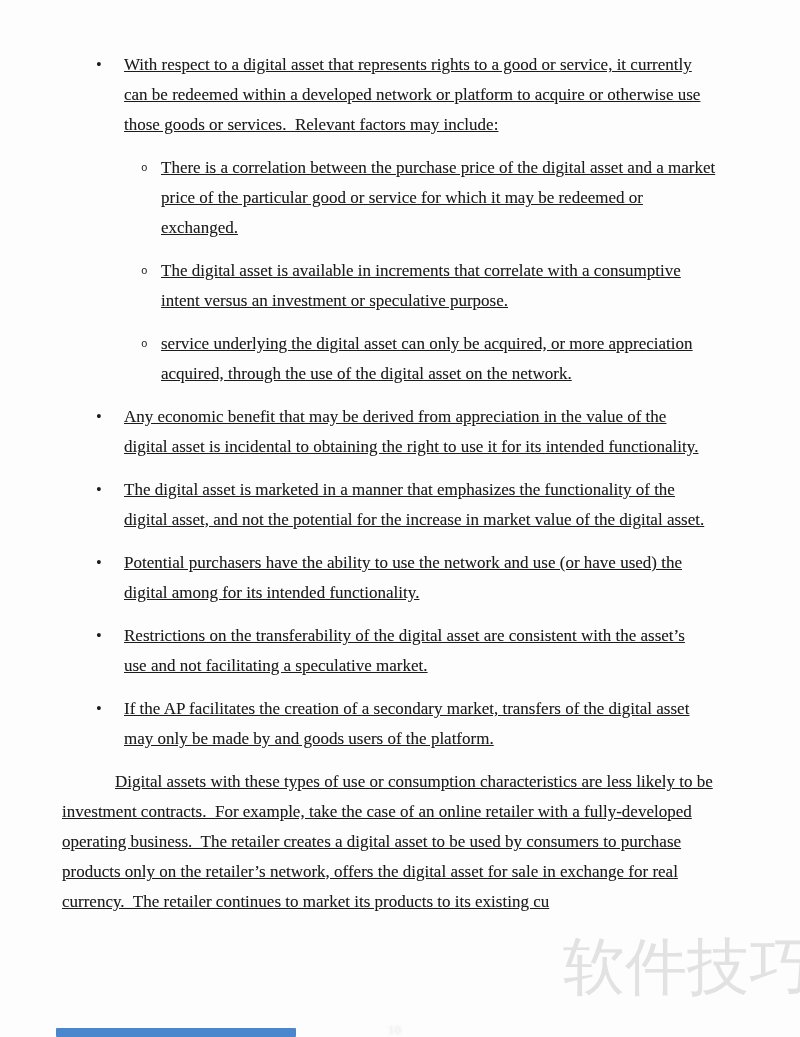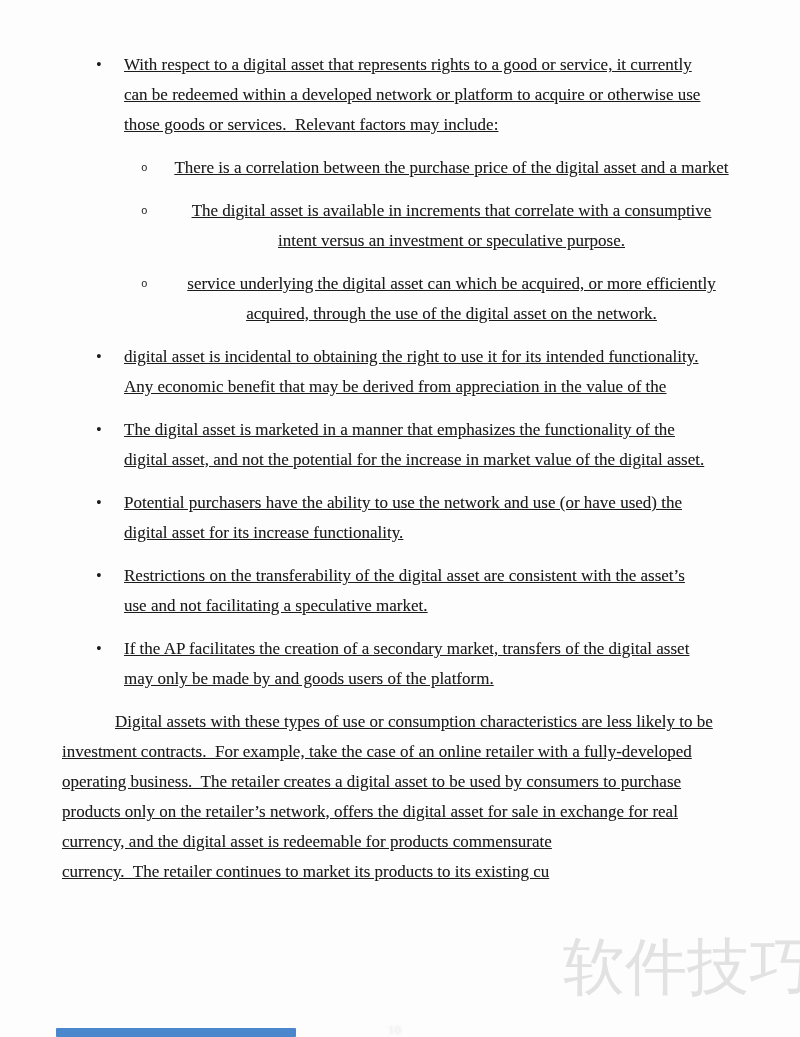--- a/index.html
+++ b/index.html
@@ -6,21 +6,21 @@
   body{width:800px;height:1037px;overflow:hidden;background:#fdfdfd;
        font-family:"Liberation Serif","DejaVu Serif",serif;}
   .page{position:relative;width:800px;height:1037px;overflow:hidden;background:#fdfdfd;
         color:#1c1c1c;}
   .content{padding:50px 58px 0 62px;}
   .line{white-space:pre;line-height:30px;height:30px;font-size:17px;
         text-shadow:0 0 0.5px rgba(40,40,40,0.35);text-decoration:underline;}
   .bullet-item{position:relative;margin-bottom:13px;}
   .bullet-item .lines{display:block;}
   .bullet-item.level1 .lines{margin-left:62px;}
-  .bullet-item.level2 .lines{margin-left:99px;text-align:center;}
+  .bullet-item.level2 .lines{margin-left:99px;}
   .marker{position:absolute;top:0;line-height:30px;font-size:16.5px;}
   .bullet-item.level1 .marker{left:34px;}
   .bullet-item.level2 .marker{left:79px;font-size:11px;
         font-family:"DejaVu Sans Mono",monospace;color:#2a2a2a;}
   .paragraph{padding:0 58px 0 62px;margin-top:12px;}
   .paragraph .line.indent{text-indent:53px;}
   .watermark{position:absolute;left:560px;top:912px;width:260px;height:125px;
         background:#fdfdfd;}
   .watermark-text{position:absolute;left:3px;top:24px;width:300px;
         font-family:"DejaVu Sans","Liberation Sans",sans-serif;
@@ -40,55 +40,57 @@
         <div class="lines">
           <div class="line">With respect to a digital asset that represents rights to a good or service, it currently</div>
           <div class="line">can be redeemed within a developed network or platform to acquire or otherwise use</div>
           <div class="line">those goods or services.  Relevant factors may include:</div>
         </div>
       </div>
       <div class="bullet-item level2">
         <span class="marker">o</span>
         <div class="lines">
           <div class="line">There is a correlation between the purchase price of the digital asset and a market</div>
+          <div class="line">price of the particular good or service for which it may be redeemed or</div>
+          <div class="line">exchanged.</div>
         </div>
       </div>
       <div class="bullet-item level2">
         <span class="marker">o</span>
         <div class="lines">
           <div class="line">The digital asset is available in increments that correlate with a consumptive</div>
           <div class="line">intent versus an investment or speculative purpose.</div>
         </div>
       </div>
       <div class="bullet-item level2">
         <span class="marker">o</span>
         <div class="lines">
-          <div class="line">service underlying the digital asset can which be acquired, or more efficiently</div>
+          <div class="line">service underlying the digital asset can only be acquired, or more appreciation</div>
           <div class="line">acquired, through the use of the digital asset on the network.</div>
         </div>
       </div>
       <div class="bullet-item level1">
         <span class="marker">•</span>
         <div class="lines">
+          <div class="line">Any economic benefit that may be derived from appreciation in the value of the</div>
           <div class="line">digital asset is incidental to obtaining the right to use it for its intended functionality.</div>
-          <div class="line">Any economic benefit that may be derived from appreciation in the value of the</div>
         </div>
       </div>
       <div class="bullet-item level1">
         <span class="marker">•</span>
         <div class="lines">
           <div class="line">The digital asset is marketed in a manner that emphasizes the functionality of the</div>
           <div class="line">digital asset, and not the potential for the increase in market value of the digital asset.</div>
         </div>
       </div>
       <div class="bullet-item level1">
         <span class="marker">•</span>
         <div class="lines">
           <div class="line">Potential purchasers have the ability to use the network and use (or have used) the</div>
-          <div class="line">digital asset for its increase functionality.</div>
+          <div class="line">digital among for its intended functionality.</div>
         </div>
       </div>
       <div class="bullet-item level1">
         <span class="marker">•</span>
         <div class="lines">
           <div class="line">Restrictions on the transferability of the digital asset are consistent with the asset’s</div>
           <div class="line">use and not facilitating a speculative market.</div>
         </div>
       </div>
       <div class="bullet-item level1">
@@ -97,21 +99,20 @@
           <div class="line">If the AP facilitates the creation of a secondary market, transfers of the digital asset</div>
           <div class="line">may only be made by and goods users of the platform.</div>
         </div>
       </div>
     </div>
   <div class="paragraph">
       <div class="line indent">Digital assets with these types of use or consumption characteristics are less likely to be</div>
       <div class="line">investment contracts.  For example, take the case of an online retailer with a fully-developed</div>
       <div class="line">operating business.  The retailer creates a digital asset to be used by consumers to purchase</div>
       <div class="line">products only on the retailer’s network, offers the digital asset for sale in exchange for real</div>
-      <div class="line">currency, and the digital asset is redeemable for products commensurate</div>
       <div class="line">currency.  The retailer continues to market its products to its existing cu</div>
     </div>
 
   <div class="watermark">
     <div class="watermark-text" style="color: rgb(226, 226, 226);">软件技巧</div>
   </div>
 
   <div class="page-number" style="color: rgb(220, 220, 220);">10</div>
 
   <div class="bottom-bar" style="background: rgb(74, 135, 205);"></div>

